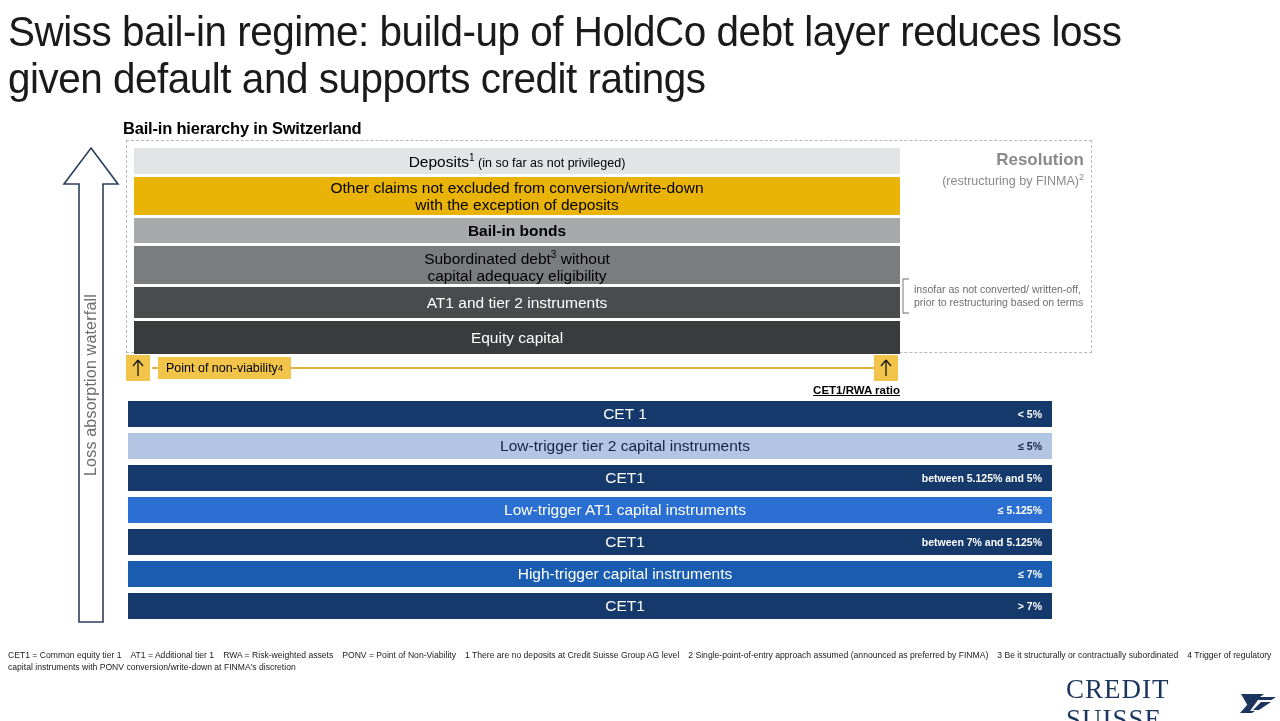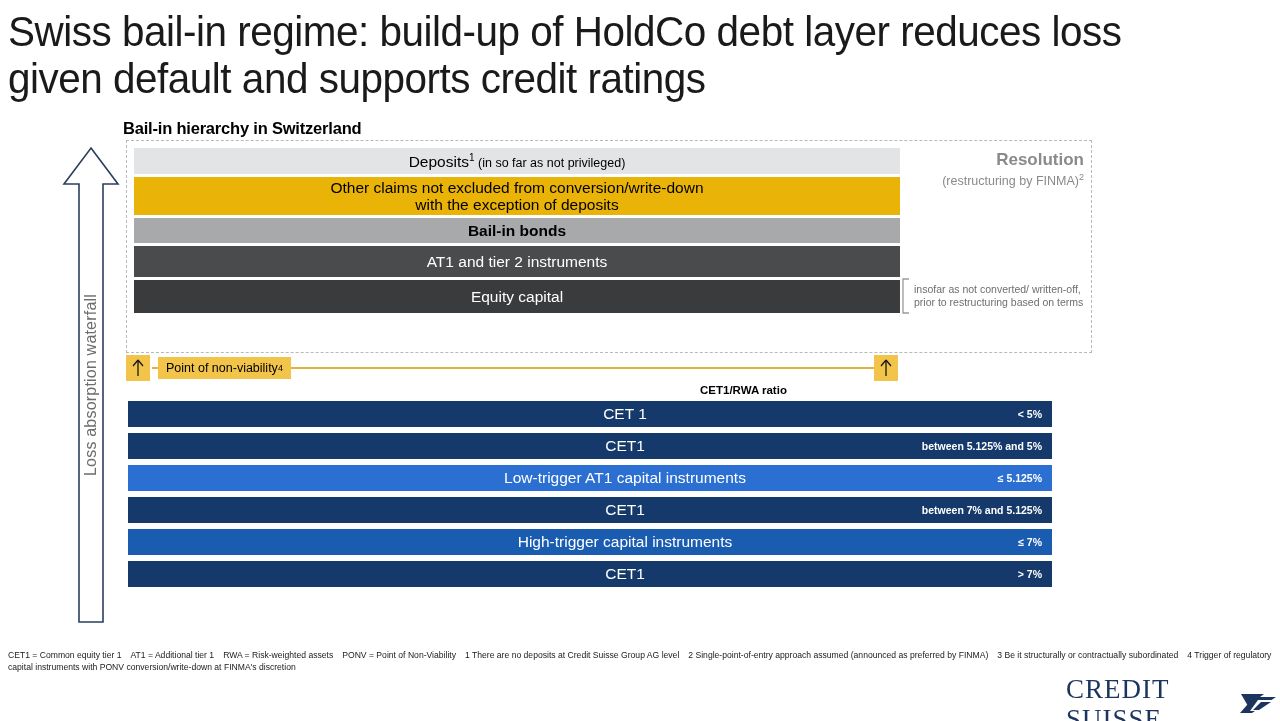--- a/index.html
+++ b/index.html
@@ -110,21 +110,22 @@
     position:absolute;left:32px;top:2px;height:22px;
     background:#f3c44a;
     display:flex;align-items:center;
     padding:0 8px;
     font-size:12.5px;color:#000;font-weight:400;
   }
   .ponv-label sup{font-size:9px;}
 
   .ratio-heading{
     position:absolute;left:700px;top:384px;width:200px;
-    font-size:11.5px;font-weight:bold;color:#000;
+    text-align:right;
+    font-size:11.5px;font-weight:bold;color:#000;text-decoration:underline;
   }
 
   
   .blue-stack{position:absolute;left:128px;top:401px;width:772px;}
   .blue-bar{
     position:relative;
     width:924px;height:26px;
     margin-bottom:6px;
     box-sizing:border-box;
     display:flex;align-items:center;
@@ -194,20 +195,26 @@
         <div class="inner">
           <div><span>Other claims not excluded from conversion/write-down</span></div>
           <div>with the exception of deposits</div>
         </div>
       </div>
       <div class="grey-bar" style="height: 25px; background: rgb(168, 169, 171); color: rgb(0, 0, 0); font-weight: bold;">
         <div class="inner">
           <div><span>Bail-in bonds</span></div>
         </div>
       </div>
+      <div class="grey-bar" style="height: 38px; background: rgb(123, 124, 126); color: rgb(0, 0, 0);">
+        <div class="inner">
+          <div><span>Subordinated debt</span><sup>3</sup><span class=""> without</span></div>
+          <div>capital adequacy eligibility</div>
+        </div>
+      </div>
       <div class="grey-bar" style="height: 31px; background: rgb(74, 75, 77); color: rgb(255, 255, 255); text-align: right;">
         <div class="inner">
           <div><span>AT1 and tier 2 instruments</span></div>
         </div>
       </div>
       <div class="grey-bar" style="height: 33px; background: rgb(58, 59, 61); color: rgb(255, 255, 255);">
         <div class="inner">
           <div><span>Equity capital</span></div>
         </div>
       </div>
@@ -237,20 +244,24 @@
         <sup>4</sup>
       </div>
   </div>
 
   <div class="ratio-heading">CET1/RWA ratio</div>
 
   <div class="blue-stack" id="blue-stack">
       <div class="blue-bar" style="background: rgb(21, 57, 107); color: rgb(255, 255, 255);">
         <div class="bb-label">CET 1</div>
         <div class="bb-ratio">&lt; 5%</div>
+      </div>
+      <div class="blue-bar" style="background: rgb(178, 198, 228); color: rgb(19, 36, 63);">
+        <div class="bb-label">Low-trigger tier 2 capital instruments</div>
+        <div class="bb-ratio">≤ 5%</div>
       </div>
       <div class="blue-bar" style="background: rgb(21, 57, 107); color: rgb(255, 255, 255);">
         <div class="bb-label">CET1</div>
         <div class="bb-ratio">between 5.125% and 5%</div>
       </div>
       <div class="blue-bar" style="background: rgb(42, 111, 209); color: rgb(255, 255, 255);">
         <div class="bb-label">Low-trigger AT1 capital instruments</div>
         <div class="bb-ratio">≤ 5.125%</div>
       </div>
       <div class="blue-bar" style="background: rgb(21, 57, 107); color: rgb(255, 255, 255);">

